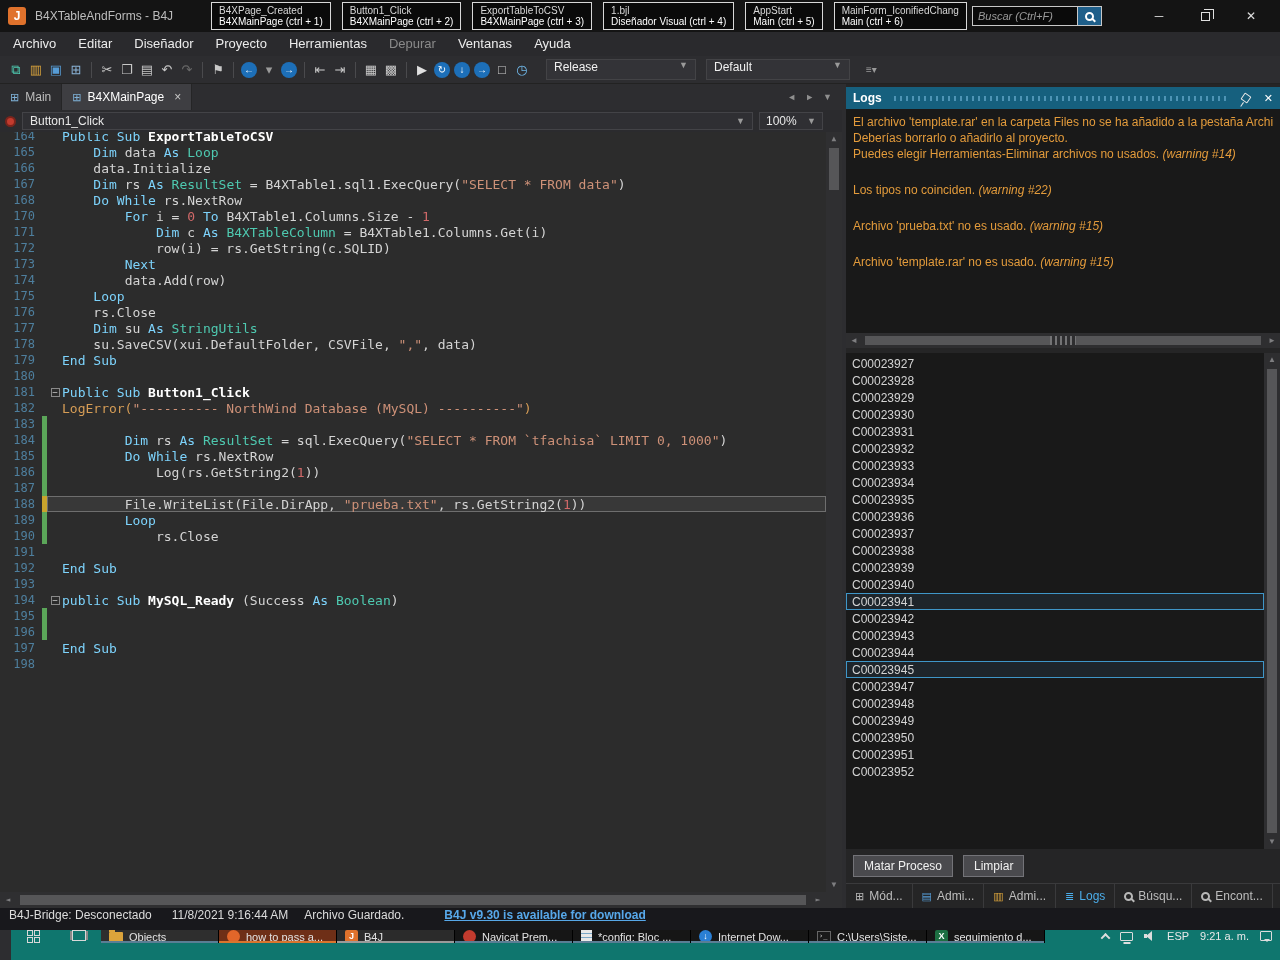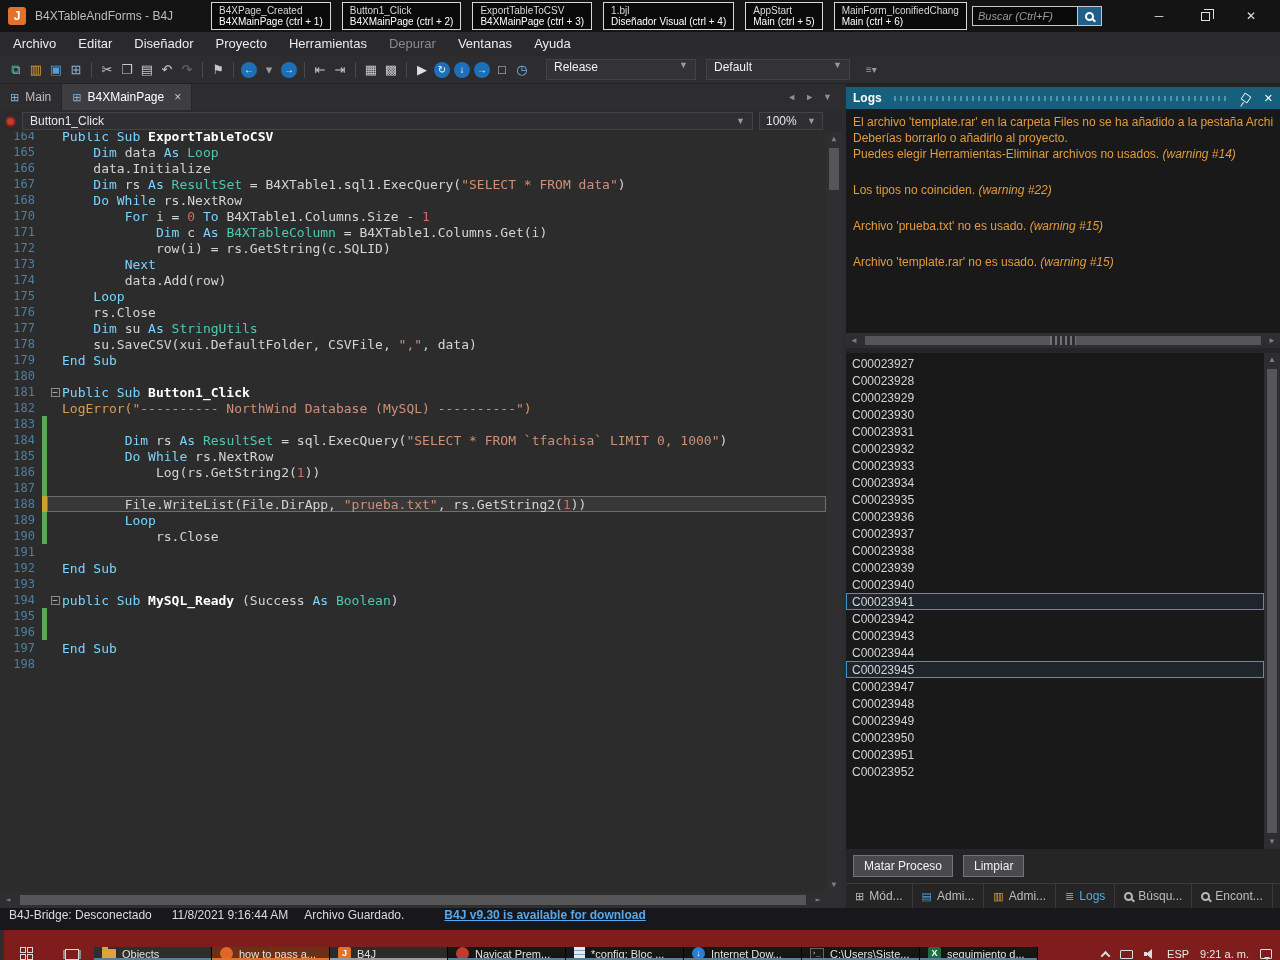--- a/index.html
+++ b/index.html
@@ -107,21 +107,21 @@
   .mag-icon.light{border-color:#fff}.mag-icon.light::after{background:#fff}
 
   
   .statusbar{position:absolute;left:0;right:0;bottom:30px;height:22px;background:#18181c;display:flex;align-items:flex-start;color:#dcdcdc;font-size:12px}
   .sb-bridge{margin-left:9px}
   .sb-time{margin-left:20px}
   .sb-saved{margin-left:16px}
   .sb-link{margin-left:40px;color:#57a8ea;text-decoration:underline;font-weight:bold}
 
   
-  .taskbar{position:absolute;bottom:0;left:4px;right:0;height:30px;background:#7f1d1d;display:flex;align-items:flex-end}
+  .taskbar{position:absolute;bottom:0;left:11px;right:0;height:30px;background:#0f766e;display:flex;align-items:flex-start}
   .tb-start,.tb-tv{width:45px;display:flex;align-items:center;justify-content:center;flex:none}
   .win-grid{display:grid;grid-template-columns:6px 6px;grid-template-rows:6px 6px;gap:1px}
   .win-grid span{border:1px solid #d8d8d8}
   .task-view{width:14px;height:11px;border:1px solid #d8d8d8;box-shadow:-3px 0 0 -1px #8a8a8a,3px 0 0 -1px #8a8a8a}
   .tb-item{display:flex;align-items:center;gap:6px;padding:0 8px;width:118px;flex:none;font-size:11px;color:#e2e2e2;background:#161616;border-right:1px solid #000;position:relative;overflow:hidden}
   .tb-item::after{content:"";position:absolute;left:0;right:0;bottom:0;height:2px;background:#5a7e95}
   .tb-item.open{background:#2e2e2e}
   .tb-item.attention{background:#6e2f17}.tb-item.attention::after{background:#d9752e}
   .tb-item.active{background:#2b2b2b}.tb-item.active::after{background:#9a9a9a}
   .tb-label{white-space:nowrap;overflow:hidden;flex:1;min-width:0}

